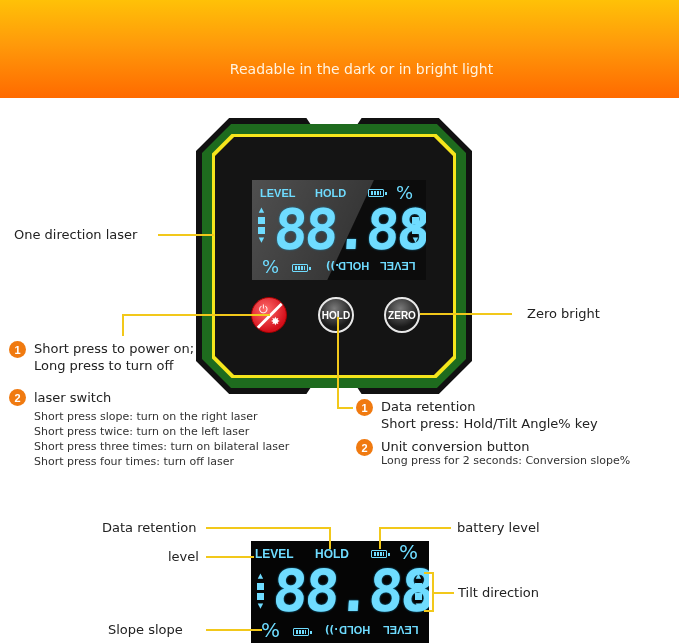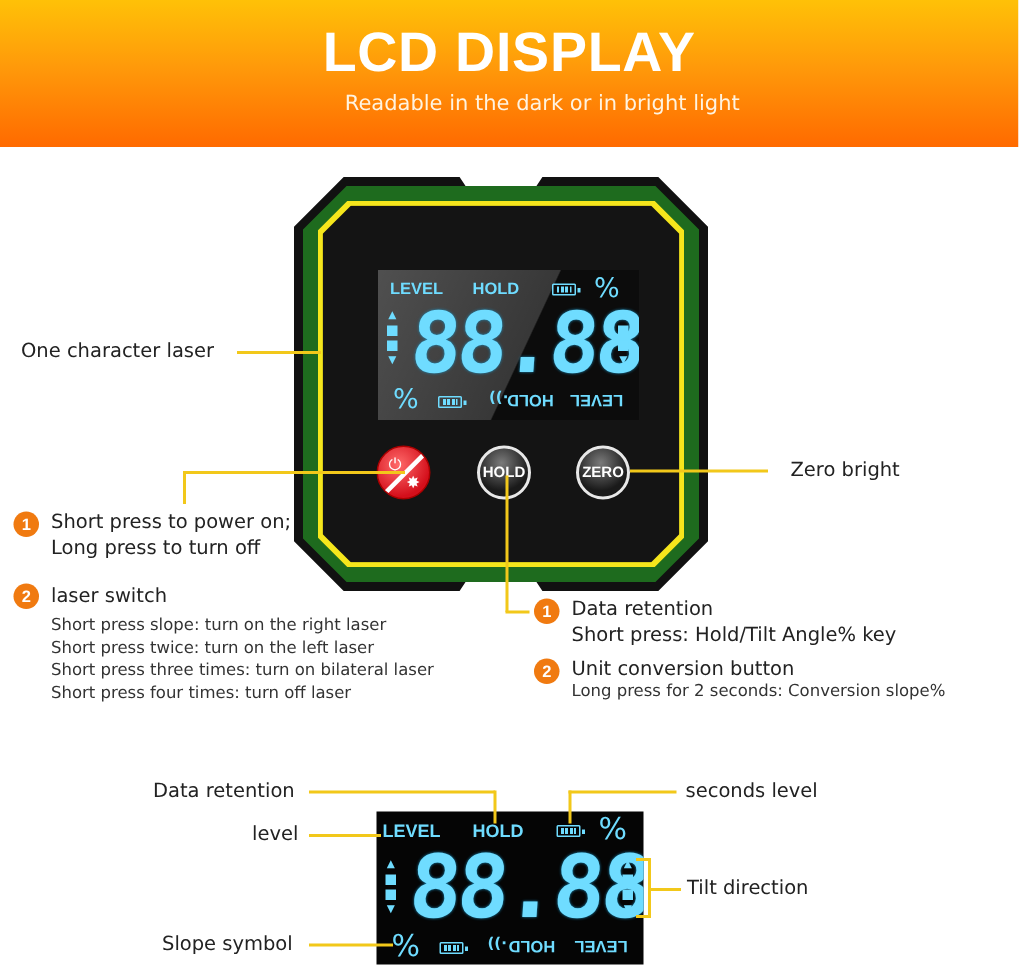--- a/index.html
+++ b/index.html
@@ -62,21 +62,20 @@
   .callout { position: absolute; font-family: "DejaVu Sans", sans-serif; color: #222; white-space: nowrap; }
   .num-badge { position: absolute; width: 17px; height: 17px; border-radius: 50%; background: #f07a10; color: #fff;
     font-family: "Liberation Sans", sans-serif; font-weight: bold; font-size: 11px; display: flex; align-items: center; justify-content: center; }
   .c-lg { font-size: 13px; line-height: 17px; }
   .c-sm { font-size: 11px; line-height: 15px; color: #333; }
 </style>
 </head>
 <body>
 
 <div class="banner">
-  <div class="banner-title">LCD DISPLAY</div>
   <div class="banner-sub">Readable in the dark or in bright light</div>
 </div>
 
 <div class="device">
   <div class="device-outer"></div>
   <div class="device-green"></div>
   <div class="device-yellow"></div>
   <div class="device-face"></div>
 </div>
 
@@ -121,21 +120,21 @@
   <span class="btn-text">ZERO</span>
 </div>
 
 <div class="line" style="left:158px;top:234px;width:56px;height:2px;"></div>
 <div class="line" style="left:420px;top:313px;width:92px;height:2px;"></div>
 <div class="line" style="left:123px;top:314px;width:147px;height:2px;"></div>
 <div class="line" style="left:122px;top:314px;width:2px;height:22px;"></div>
 <div class="line" style="left:337px;top:317px;width:2px;height:91px;"></div>
 <div class="line" style="left:337px;top:407px;width:16px;height:2px;"></div>
 
-<div class="callout c-lg" style="left:14px;top:226px;">One character laser</div>
+<div class="callout c-lg" style="left:14px;top:226px;">One direction laser</div>
 <div class="callout c-lg" style="left:527px;top:305px;">Zero bright</div>
 
 <div class="num-badge" style="left:9px;top:341px;">1</div>
 <div class="callout c-lg" style="left:34px;top:340px;">Short press to power on;</div>
 <div class="callout c-lg" style="left:34px;top:357px;">Long press to turn off</div>
 <div class="num-badge" style="left:9px;top:389px;">2</div>
 <div class="callout c-lg" style="left:34px;top:389px;">laser switch</div>
 <div class="callout c-sm" style="left:34px;top:409px;">Short press slope: turn on the right laser</div>
 <div class="callout c-sm" style="left:34px;top:424px;">Short press twice: turn on the left laser</div>
 <div class="callout c-sm" style="left:34px;top:439px;text-align:center;">Short press three times: turn on bilateral laser</div>
@@ -183,15 +182,15 @@
 <div class="line" style="left:206px;top:629px;width:56px;height:2px;"></div>
 <div class="line" style="left:379px;top:527px;width:72px;height:2px;"></div>
 <div class="line" style="left:379px;top:527px;width:2px;height:22px;"></div>
 <div class="line" style="left:432px;top:572px;width:2px;height:40px;"></div>
 <div class="line" style="left:424px;top:572px;width:10px;height:2px;"></div>
 <div class="line" style="left:424px;top:610px;width:10px;height:2px;"></div>
 <div class="line" style="left:434px;top:592px;width:20px;height:2px;"></div>
 
 <div class="callout c-lg" style="left:102px;top:519px;">Data retention</div>
 <div class="callout c-lg" style="left:168px;top:548px;">level</div>
-<div class="callout c-lg" style="left:108px;top:621px;">Slope symbol</div>
-<div class="callout c-lg" style="left:457px;top:519px;">seconds level</div>
+<div class="callout c-lg" style="left:108px;top:621px;">Slope slope</div>
+<div class="callout c-lg" style="left:457px;top:519px;">battery level</div>
 <div class="callout c-lg" style="left:458px;top:584px;">Tilt direction</div>
 
 </body></html>

